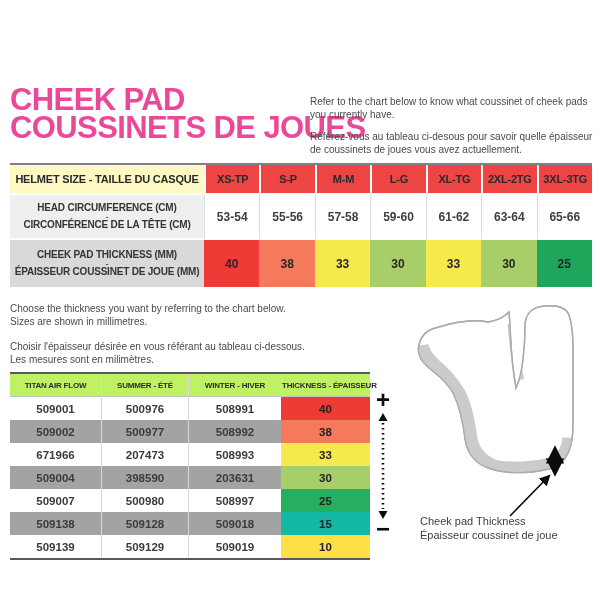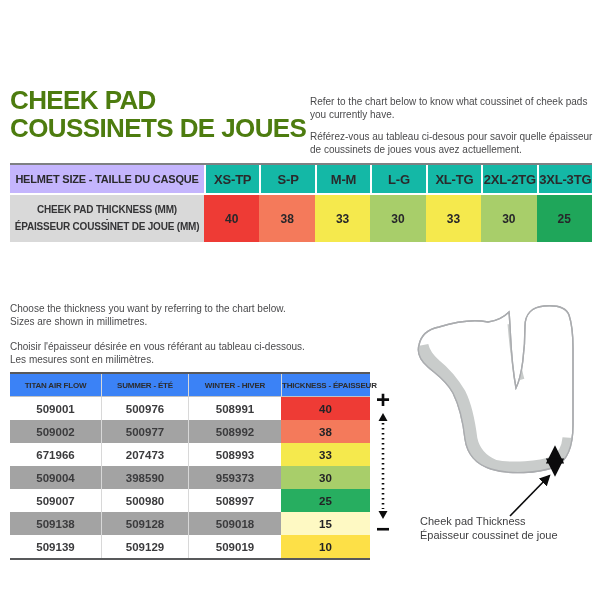--- a/index.html
+++ b/index.html
@@ -4,40 +4,40 @@
 <style>
   * { margin:0; padding:0; box-sizing:border-box; }
   html,body { background:#fff; }
   .page {
     position:relative; width:600px; height:599px; background:#ffffff;
     font-family:"Liberation Sans", sans-serif; color:#232325; overflow:hidden;
   }
   
   .title {
     position:absolute; left:10px; top:86px;
-    font-size:26px; font-weight:bold; line-height:28px; letter-spacing:-0.6px; color:#4d7c0f;
+    font-size:31px; font-weight:bold; line-height:28px; letter-spacing:-0.6px; color:#ec4899;
   }
   .intro {
     position:absolute; left:310px; top:96px; width:286px;
     font-size:10px; line-height:12.5px; color:#4a4a4c;
   }
   .intro p + p { margin-top:10px; }
   
   table { border-collapse:separate; border-spacing:0; table-layout:fixed; }
   .t1 {
     position:absolute; left:10px; top:163px; width:582px;
     border-top:2px solid #7e8082;
   }
   .t1 td { text-align:center; vertical-align:middle; overflow:hidden; }
   .t1 .hrow td {
-    height:30px; background:#14b8a6; font-weight:bold; font-size:13px;
+    height:30px; background:#ef4444; font-weight:bold; font-size:11px;
     letter-spacing:-0.2px; border-left:2px solid #ffffff; border-bottom:2px solid #ffffff;
     color:#2a2a2c; white-space:nowrap;
   }
-  .t1 .hrow td.lab { background:#c4b5fd; font-size:11px; border-left:none; }
+  .t1 .hrow td.lab { background:#fef9c3; font-size:11px; border-left:none; }
   .t1 .r2 td {
     height:45px; background:#ffffff; font-weight:bold; font-size:12px; color:#3e3e40;
     border-left:1px solid #dcdcdc; border-bottom:2px solid #ffffff;
   }
   .t1 .r2 td.lab { background:#efefef; border-left:none; }
   .t1 .r3 td {
     height:47px; font-weight:bold; font-size:12px; color:#27272a; border-left:none;
   }
   .t1 .r3 td.lab { background:#d9d9d9; }
   .lbl-line { display:block; font-size:10px; font-weight:bold; letter-spacing:-0.2px; line-height:12px; color:#343436; white-space:nowrap; }
@@ -48,21 +48,21 @@
     font-size:10px; line-height:13px; color:#4a4a4c;
   }
   .choose p + p { margin-top:12px; }
   
   .t2 {
     position:absolute; left:10px; top:372px; width:360px;
     border-top:2px solid #58595b; border-bottom:2px solid #58595b;
   }
   .t2 td { text-align:center; vertical-align:middle; height:23px; white-space:nowrap; }
   .t2 .hrow td {
-    background:#3b82f6; font-weight:bold; font-size:8px; letter-spacing:-0.2px;
+    background:#bef264; font-weight:bold; font-size:8px; letter-spacing:-0.2px;
     color:#2c2c2e; border-bottom:1px solid #c2c2c2; border-left:1px solid #d8d8d8;
   }
   .t2 .hrow td:first-child { border-left:none; }
   .t2 .dr td { font-weight:bold; font-size:11.5px; color:#3b3b3d; border-left:1px solid #d8d8d8;margin-top:32px; }
   .t2 .dr td:first-child { border-left:none; }
   .t2 .dr.alt td { background:#a3a3a3; }
   .t2 .dr td.thick { border-left:none; color:#232326; }
   
   .adjuster {
     position:absolute; left:369px; top:390px; width:28px; height:158px;
@@ -102,20 +102,34 @@
     <tbody>
         <tr class="hrow">
       <td class="lab">HELMET SIZE - TAILLE DU CASQUE</td>
       <td>XS-TP</td>
       <td>S-P</td>
       <td>M-M</td>
       <td>L-G</td>
       <td>XL-TG</td>
       <td>2XL-2TG</td>
       <td>3XL-3TG</td>
+    </tr>
+    <tr class="r2">
+      <td class="lab">
+        <span class="lbl-line">HEAD CIRCUMFERENCE (CM)</span>
+        <span class="lbl-dash">-</span>
+        <span class="lbl-line">CIRCONFÉRENCE DE LA TÊTE (CM)</span>
+      </td>
+      <td>53-54</td>
+      <td>55-56</td>
+      <td>57-58</td>
+      <td>59-60</td>
+      <td>61-62</td>
+      <td>63-64</td>
+      <td>65-66</td>
     </tr>
     <tr class="r3">
       <td class="lab">
         <span class="lbl-line">CHEEK PAD THICKNESS (MM)</span>
         <span class="lbl-dash">-</span>
         <span class="lbl-line">ÉPAISSEUR COUSSINET DE JOUE (MM)</span>
       </td>
       <td style="background-color: rgb(238, 59, 53);">40</td>
       <td style="background-color: rgb(244, 122, 91);">38</td>
       <td style="background-color: rgb(245, 233, 77);">33</td>
@@ -166,34 +180,34 @@
     </tr>
     <tr class="dr">
       <td>671966</td>
       <td>207473</td>
       <td>508993</td>
       <td class="thick" style="background-color: rgb(245, 233, 77);">33</td>
     </tr>
     <tr class="dr alt">
       <td>509004</td>
       <td>398590</td>
-      <td>959373</td>
+      <td>203631</td>
       <td class="thick" style="background-color: rgb(168, 206, 106);">30</td>
     </tr>
     <tr class="dr">
       <td>509007</td>
       <td>500980</td>
       <td>508997</td>
       <td class="thick" style="background-color: rgb(39, 174, 96);">25</td>
     </tr>
     <tr class="dr alt">
       <td>509138</td>
       <td>509128</td>
       <td>509018</td>
-      <td class="thick" style="background-color: #fef9c3;">15</td>
+      <td class="thick" style="background-color: #14b8a6;">15</td>
     </tr>
     <tr class="dr">
       <td>509139</td>
       <td>509129</td>
       <td>509019</td>
       <td class="thick" style="background-color: #fde047;">10</td>
     </tr>
   </tbody>
     </table>
 

